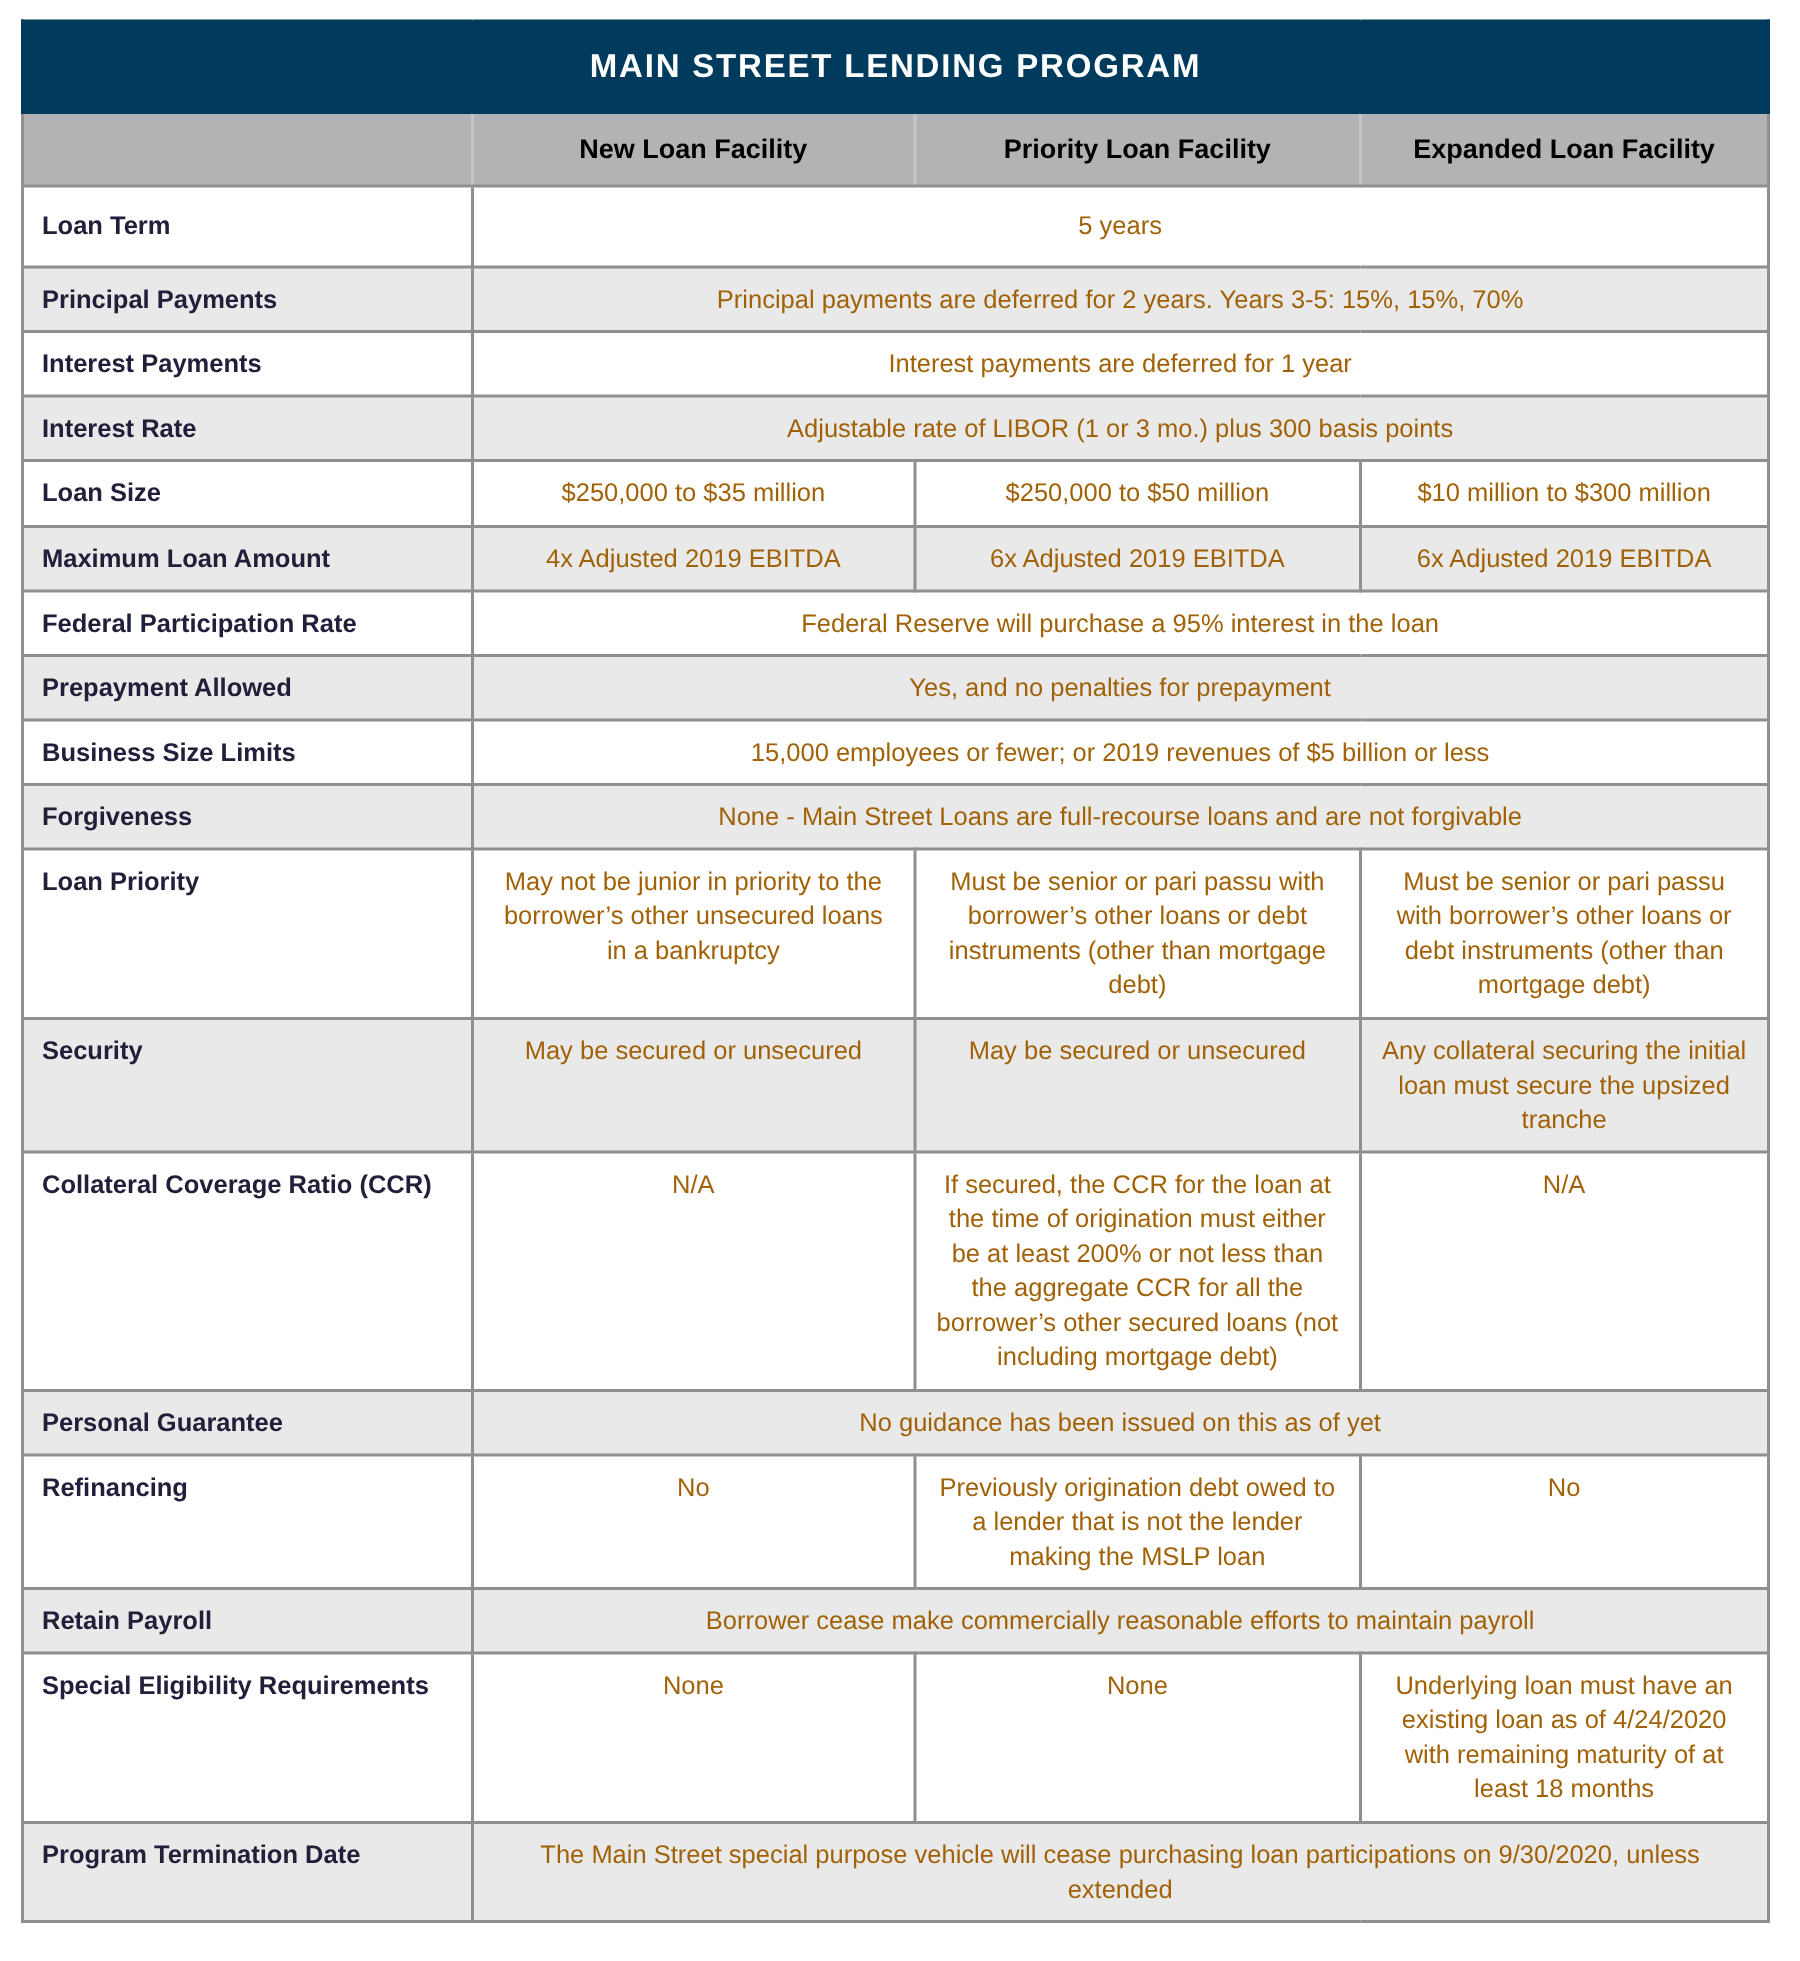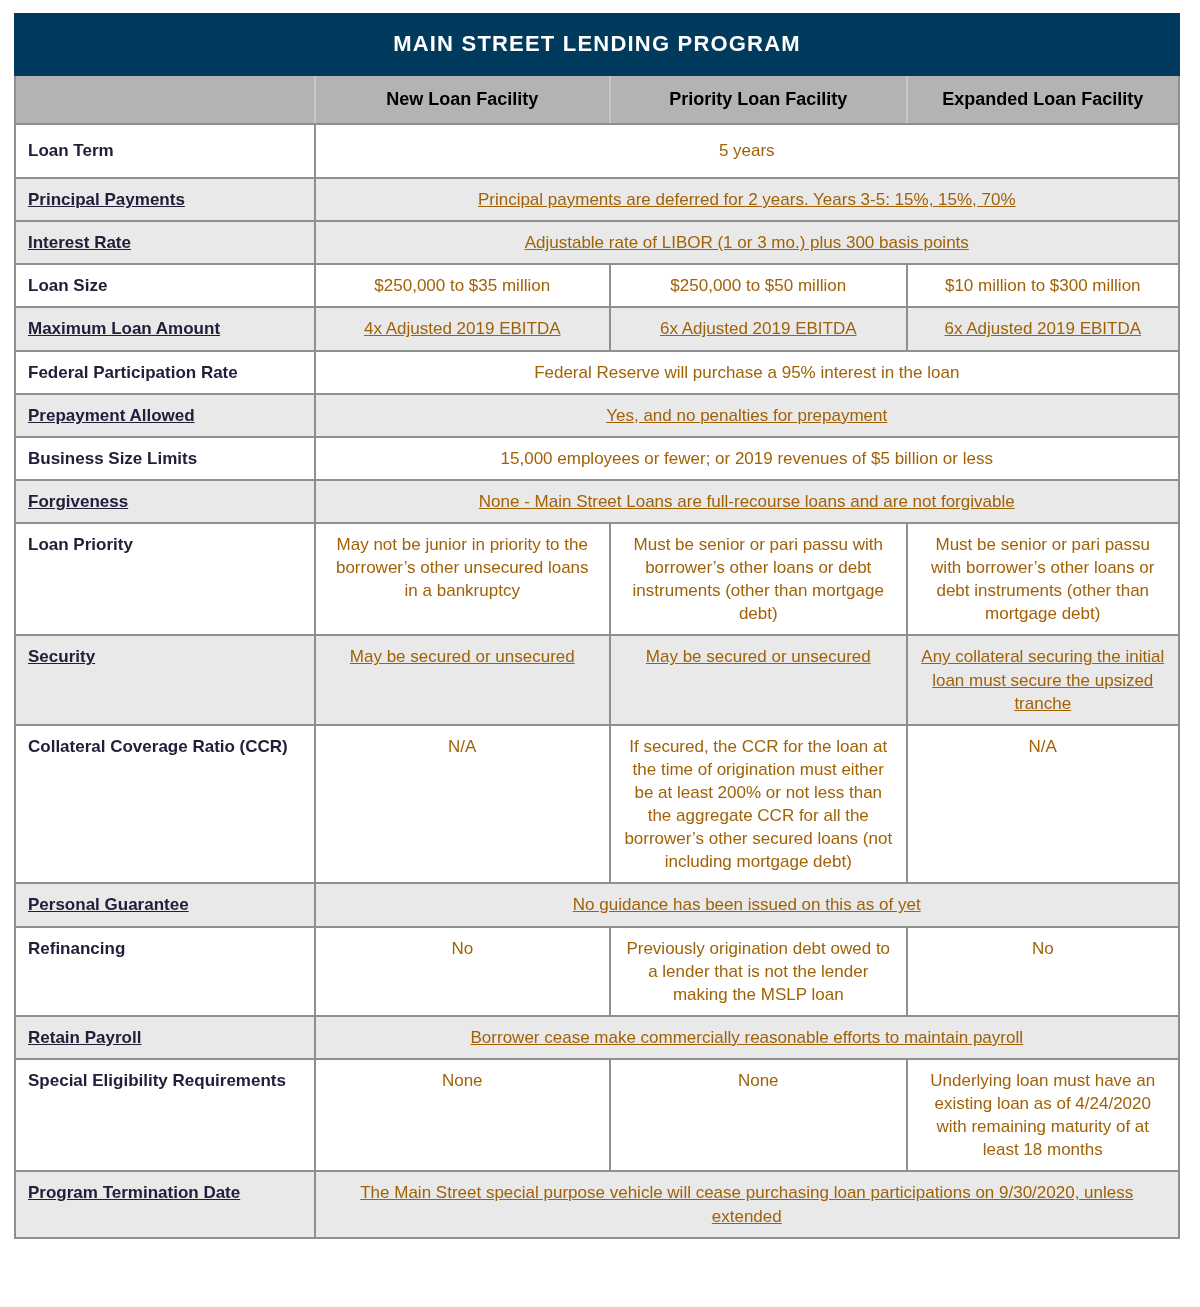--- a/index.html
+++ b/index.html
@@ -59,21 +59,21 @@
     padding: 9px 12px;
     color: #a16207;
   }
   tbody td.label {
     font-weight: bold;
     color: #20203a;
     text-align: left;
     padding-left: 12px;
   }
   tbody td.val { text-align: center; }
-  tbody tr.shaded td { background: #e9e9e9; text-decoration: underline; }
+  tbody tr.shaded td { background: #e9e9e9; }
   tbody tr.plain  td { background: #ffffff; }
   tbody tr:first-child td { padding-top: 14px; padding-bottom: 15px; border-radius: 11px; }
 </style>
 </head>
 <body>
 
 <div class="page">
   <table class="mslp">
     <colgroup>
       <col class="c-label">
@@ -93,20 +93,24 @@
       </tr>
     </thead>
     <tbody>
         <tr class="plain">
           <td class="label">Loan Term</td>
           <td class="val" colspan="3">5 years</td>
         </tr>
         <tr class="shaded">
           <td class="label">Principal Payments</td>
           <td class="val" colspan="3">Principal payments are deferred for 2 years. Years 3-5: 15%, 15%, 70%</td>
+        </tr>
+        <tr class="plain">
+          <td class="label">Interest Payments</td>
+          <td class="val" colspan="3">Interest payments are deferred for 1 year</td>
         </tr>
         <tr class="shaded">
           <td class="label">Interest Rate</td>
           <td class="val" colspan="3">Adjustable rate of LIBOR (1 or 3 mo.) plus 300 basis points</td>
         </tr>
         <tr class="plain">
           <td class="label">Loan Size</td>
           <td class="val">$250,000 to $35 million</td>
           <td class="val">$250,000 to $50 million</td>
           <td class="val">$10 million to $300 million</td>

